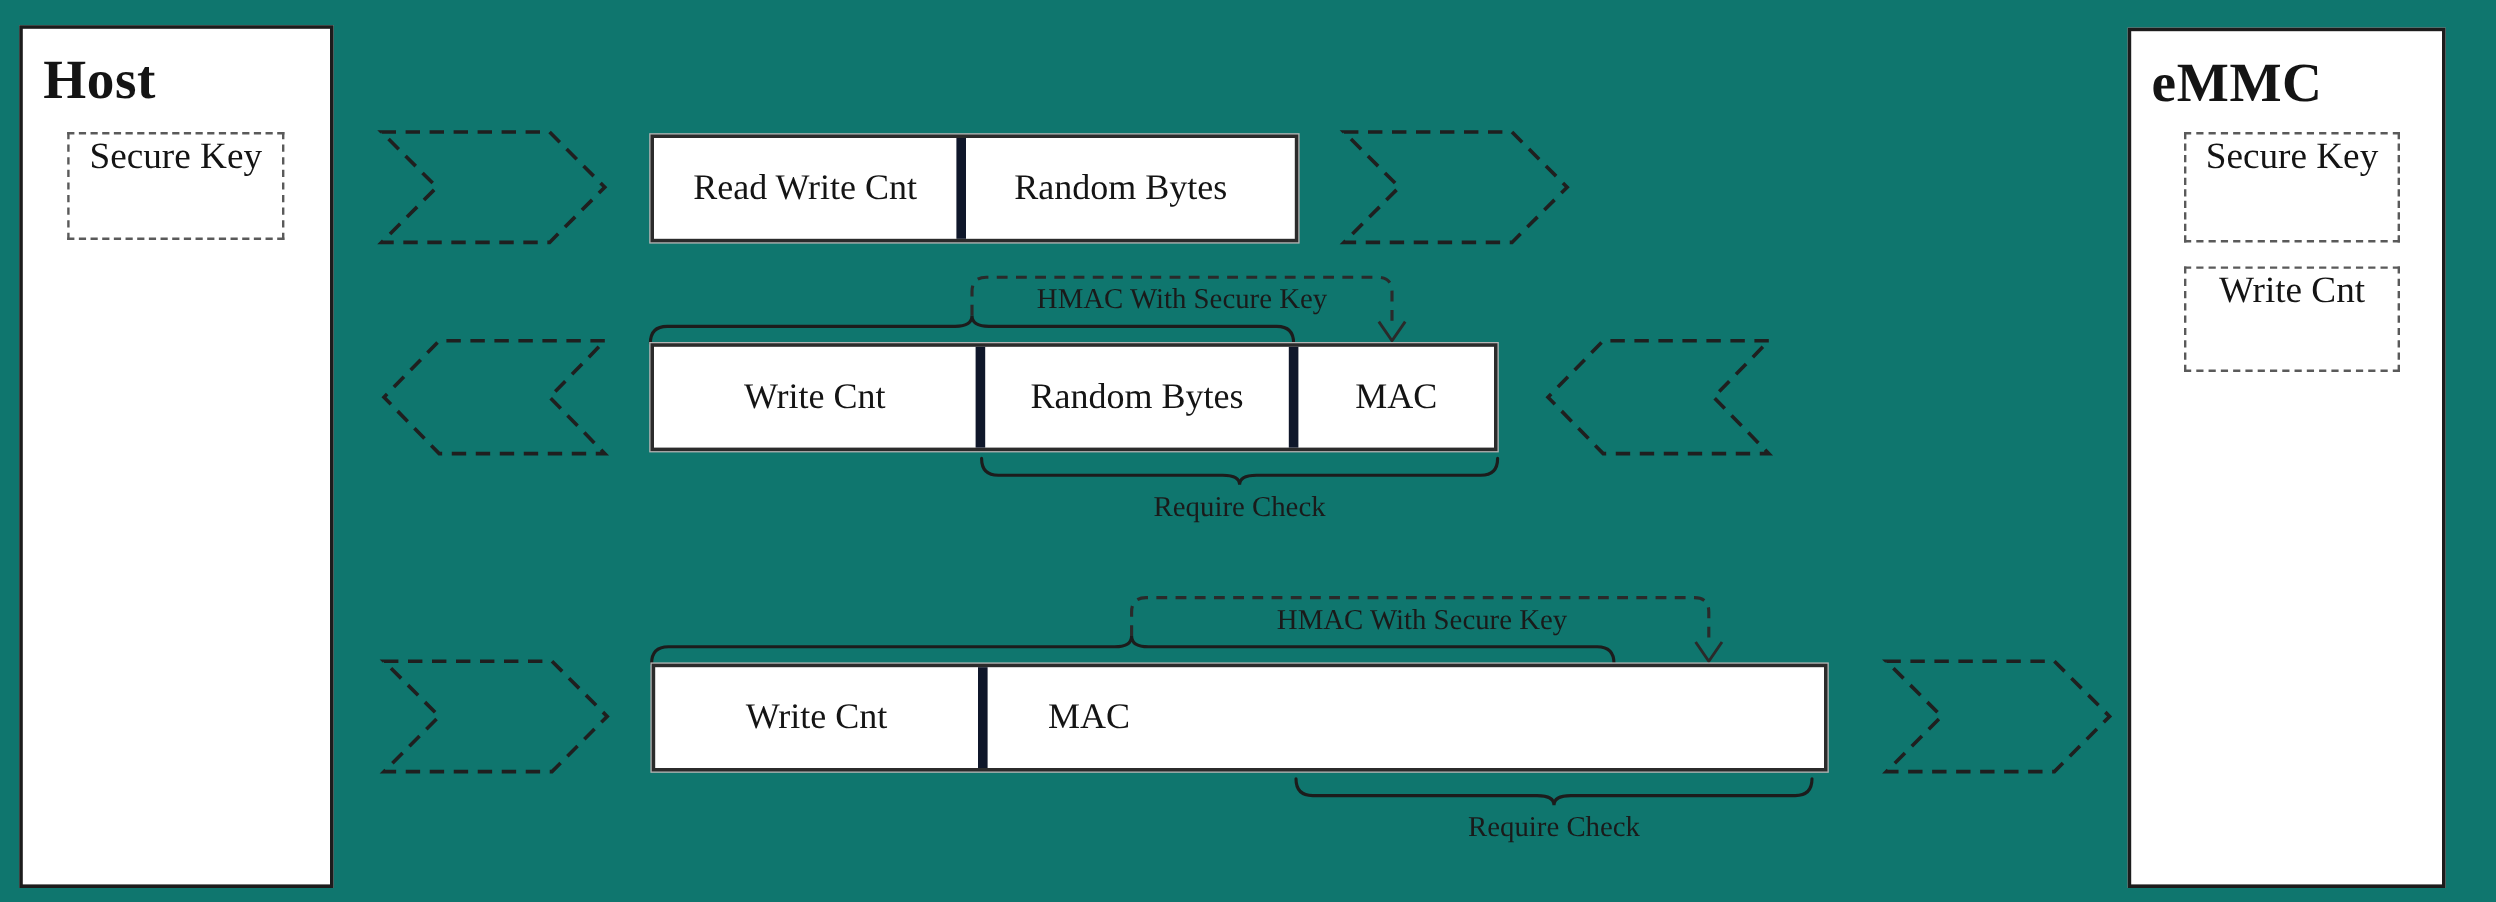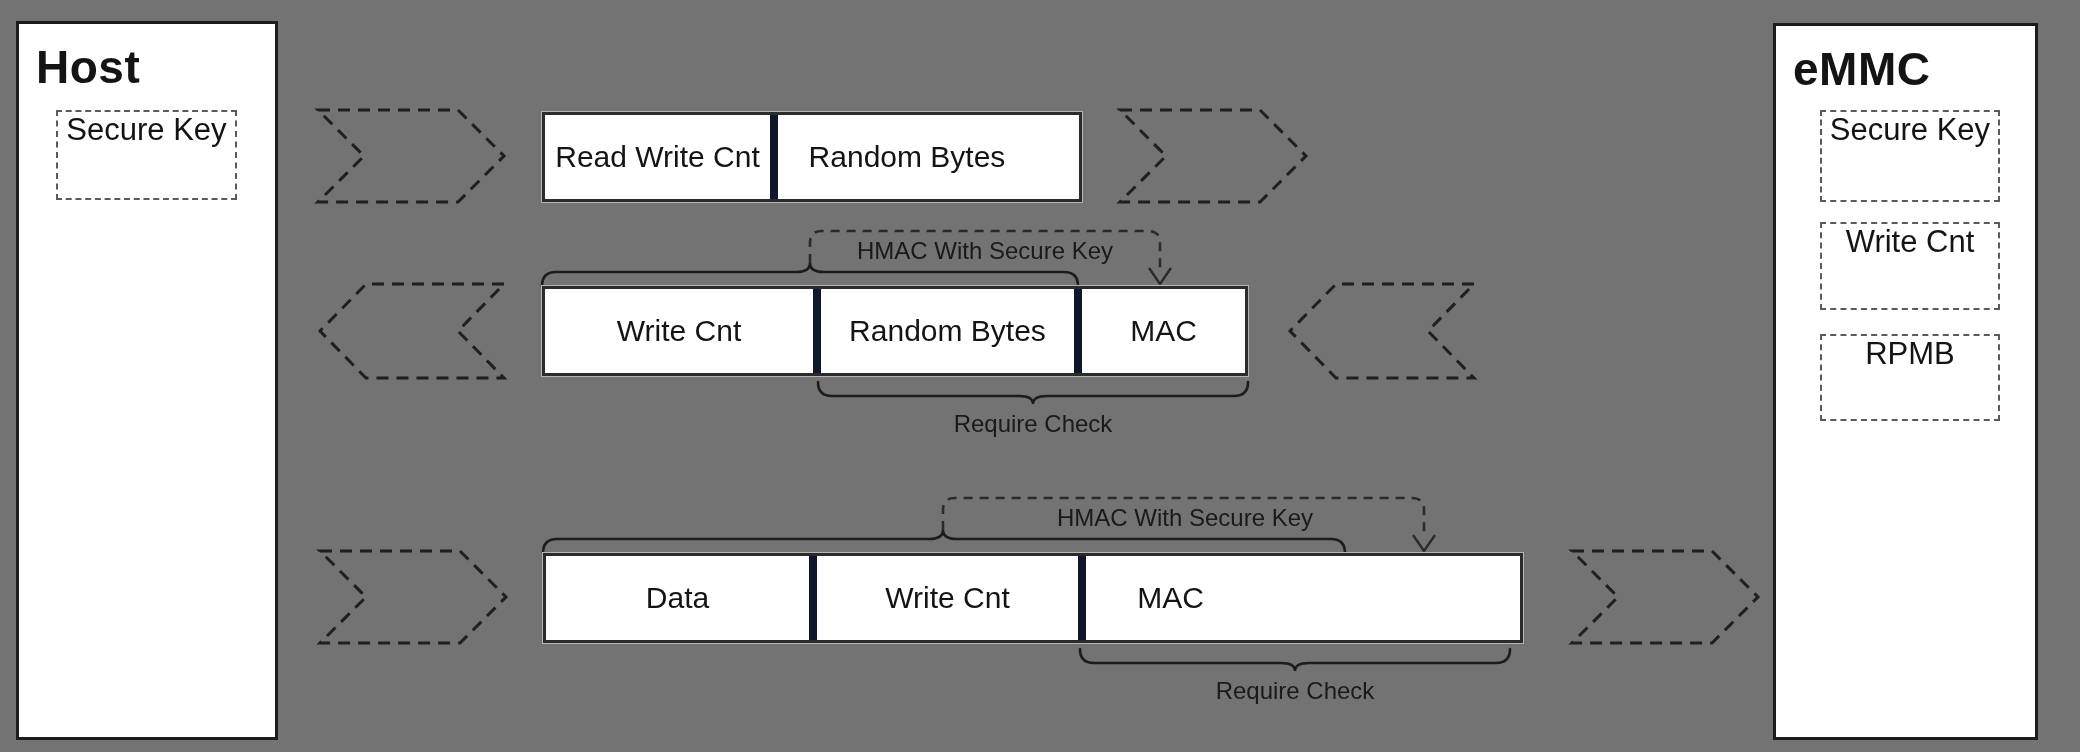--- a/index.html
+++ b/index.html
@@ -1,18 +1,18 @@
 <!DOCTYPE html>
 <html><head>
 <meta charset="utf-8">
 <style>
   html,body{margin:0;padding:0;background:#ffffff;}
   #canvas{
-    position:relative;width:2080px;height:752px;background:#737373;
-    font-family:Liberation Sans, sans-serif;color:#141414;overflow:hidden;
+    position:relative;width:2080px;height:752px;background:#0f766e;
+    font-family:Liberation Serif, serif;color:#141414;overflow:hidden;
   }
   
   .panel{position:absolute;background:#ffffff;border:3px solid #1c1c1c;box-sizing:border-box;}
   #host-panel{left:16px;top:21px;width:262px;height:719px;}
   #emmc-panel{left:1773px;top:23px;width:265px;height:717px;padding-left:36px;}
   .panel-title{position:absolute;left:17px;top:16px;font-size:46px;font-weight:700;letter-spacing:0.5px;}
   .dashed-box{
     position:absolute;border:2px dashed #5a5a5a;box-sizing:border-box;
     display:flex;align-items:flex-start;justify-content:center;
     font-size:31px;background:#ffffff;white-space:nowrap;
@@ -90,38 +90,34 @@
   </div>
 
   <div class="panel" id="emmc-panel">
     <div class="panel-title">eMMC</div>
     <div class="dashed-box" id="emmc-secure-key">
       <span>Secure Key</span>
     </div>
     <div class="dashed-box" id="emmc-write-cnt">
       <span>Write Cnt</span>
     </div>
-    <div class="dashed-box" id="emmc-rpmb">
-      <span>RPMB</span>
-    </div>
   </div>
 
   <div class="flow-box" id="flow-box-1">
-    <div class="cell" style="width:225px;">Read Write Cnt</div>
+    <div class="cell" style="width:252px;">Read Write Cnt</div>
     <div class="cell" style="width:266px;">Random Bytes</div>
   </div>
 
   <div class="flow-box" id="flow-box-2">
     <div class="cell" style="width:268px;">Write Cnt</div>
     <div class="cell" style="width:261px;">Random Bytes</div>
     <div class="cell" style="width:171px;">MAC</div>
   </div>
 
   <div class="flow-box" id="flow-box-3">
-    <div class="cell" style="width:263px;">Data</div>
     <div class="cell" style="width:269px;">Write Cnt</div>
     <div class="cell" style="width:177px;">MAC</div>
   </div>
 
   <div class="mini-label" style="left:985px;top:237px;">HMAC With Secure Key</div>
   <div class="mini-label" style="left:1033px;top:410px;">Require Check</div>
   <div class="mini-label" style="left:1185px;top:504px;">HMAC With Secure Key</div>
   <div class="mini-label" style="left:1295px;top:677px;">Require Check</div>
 
 

